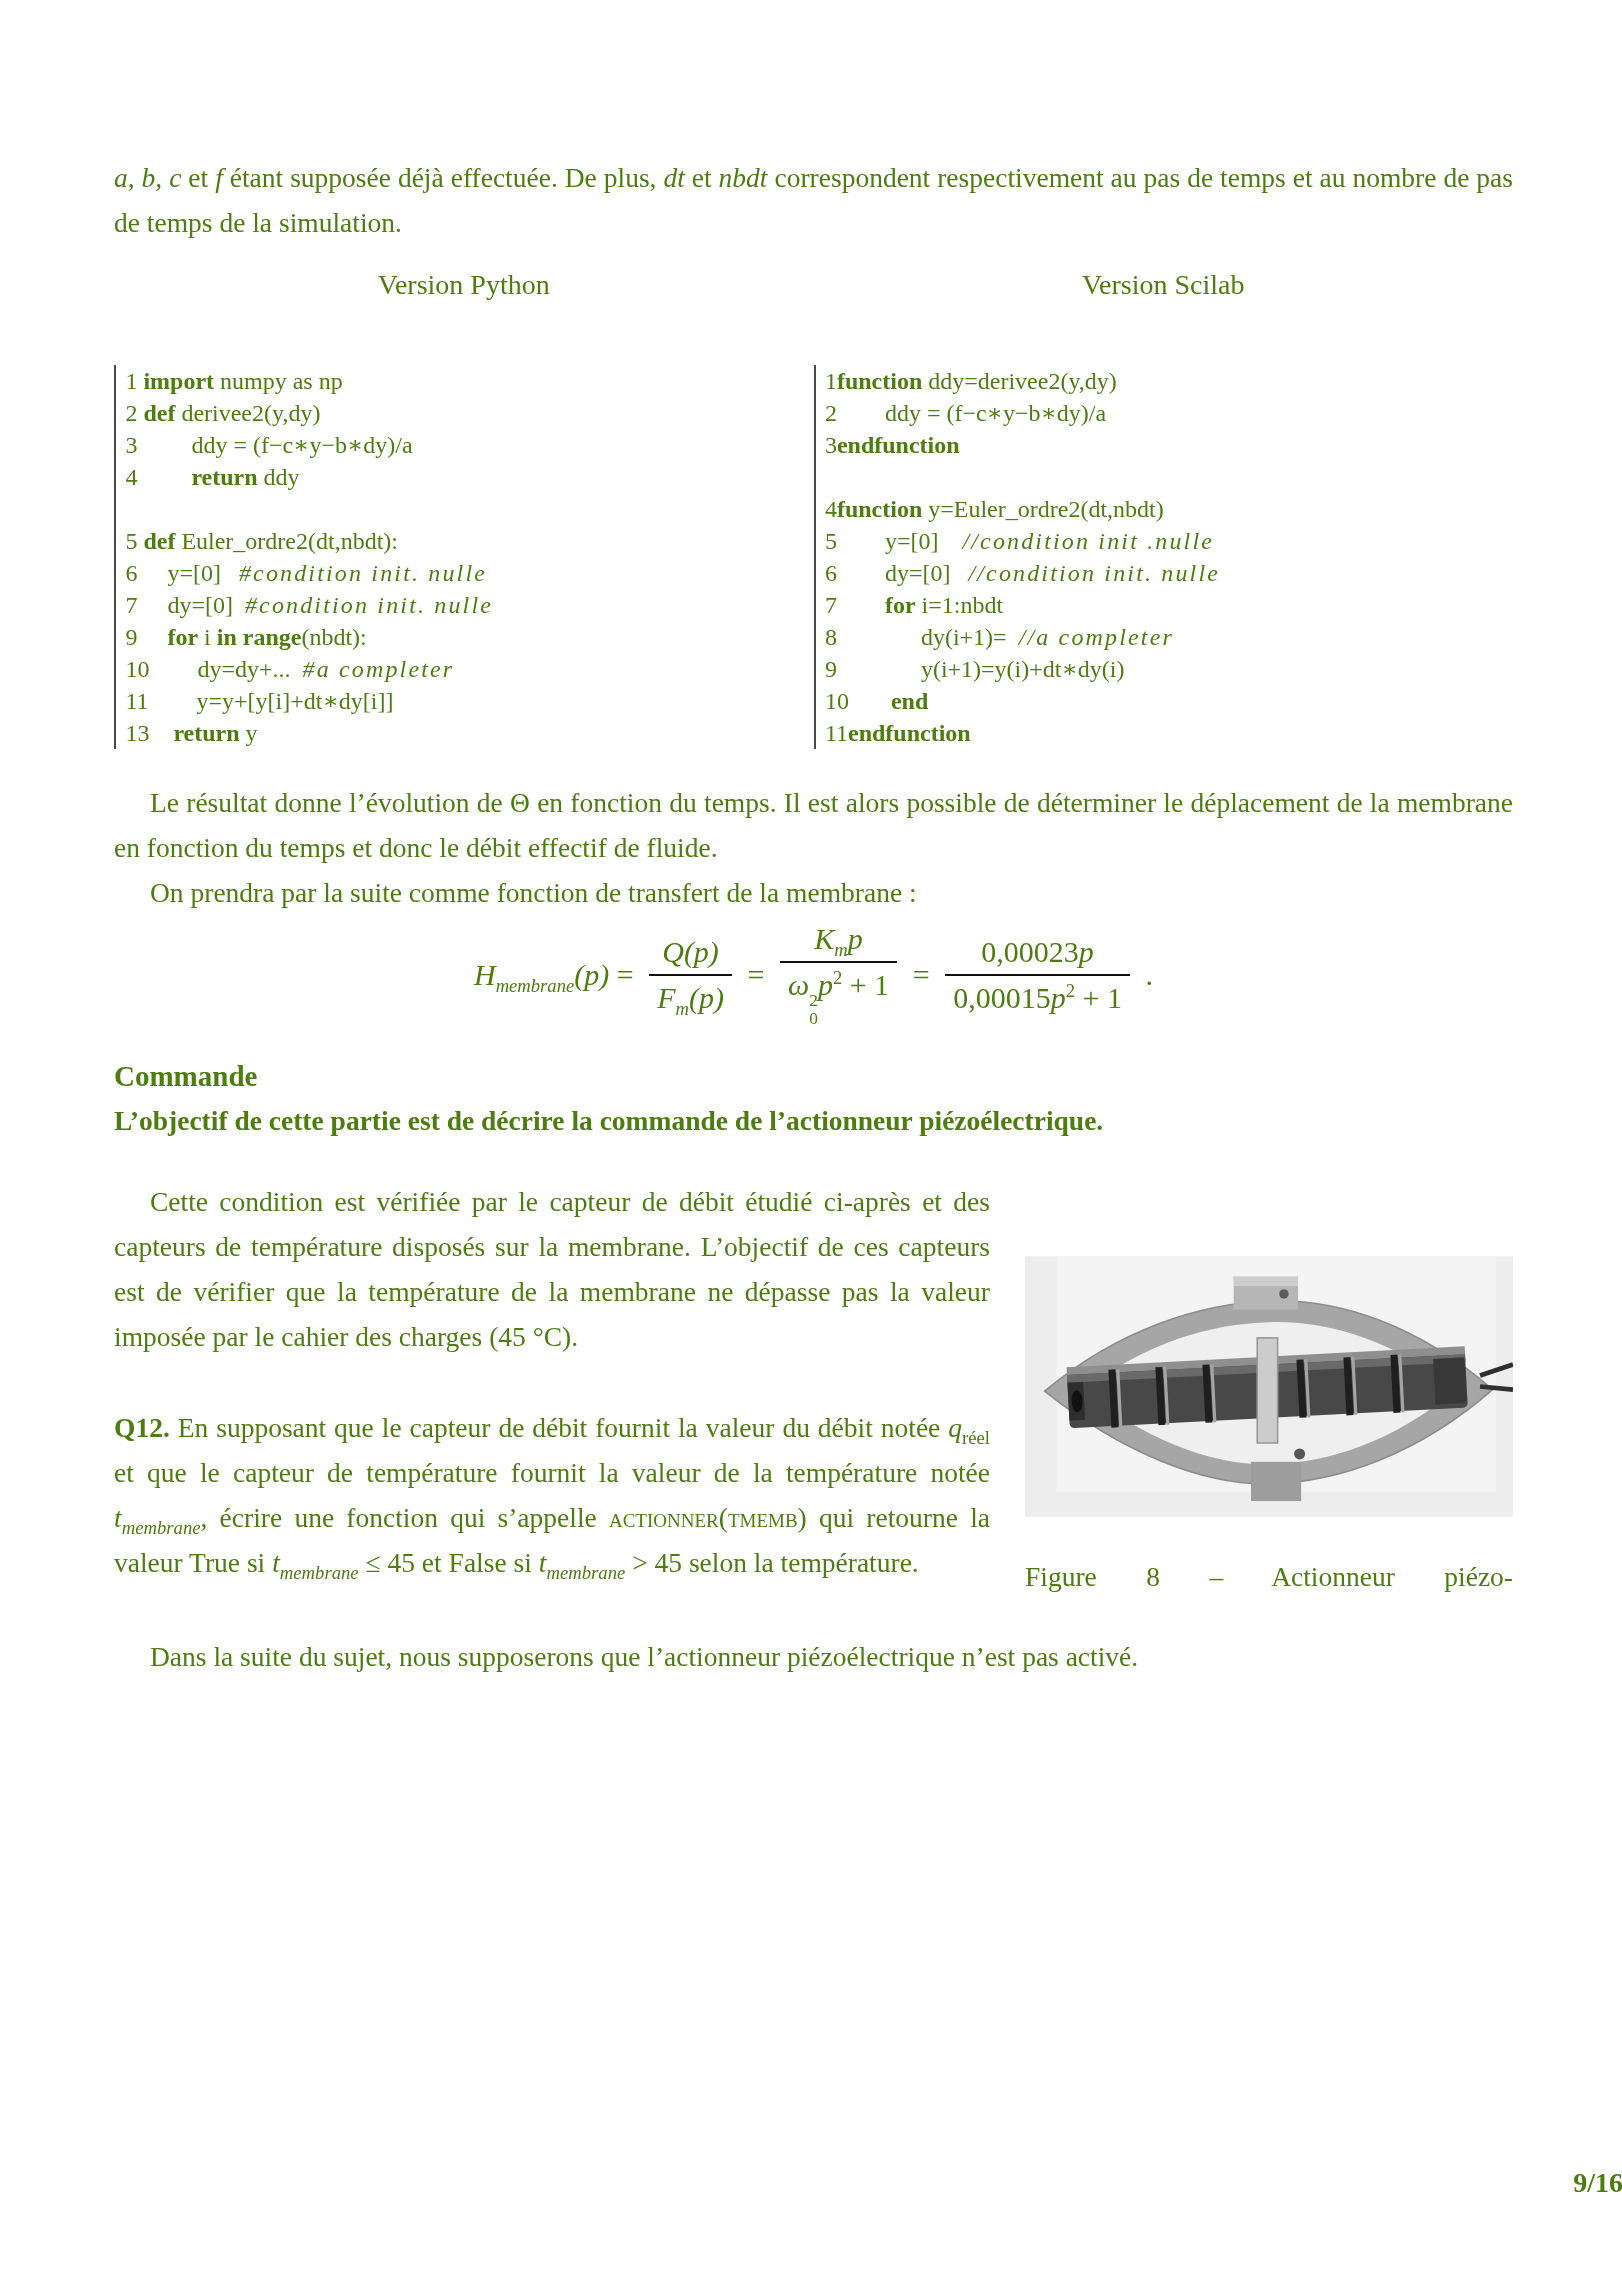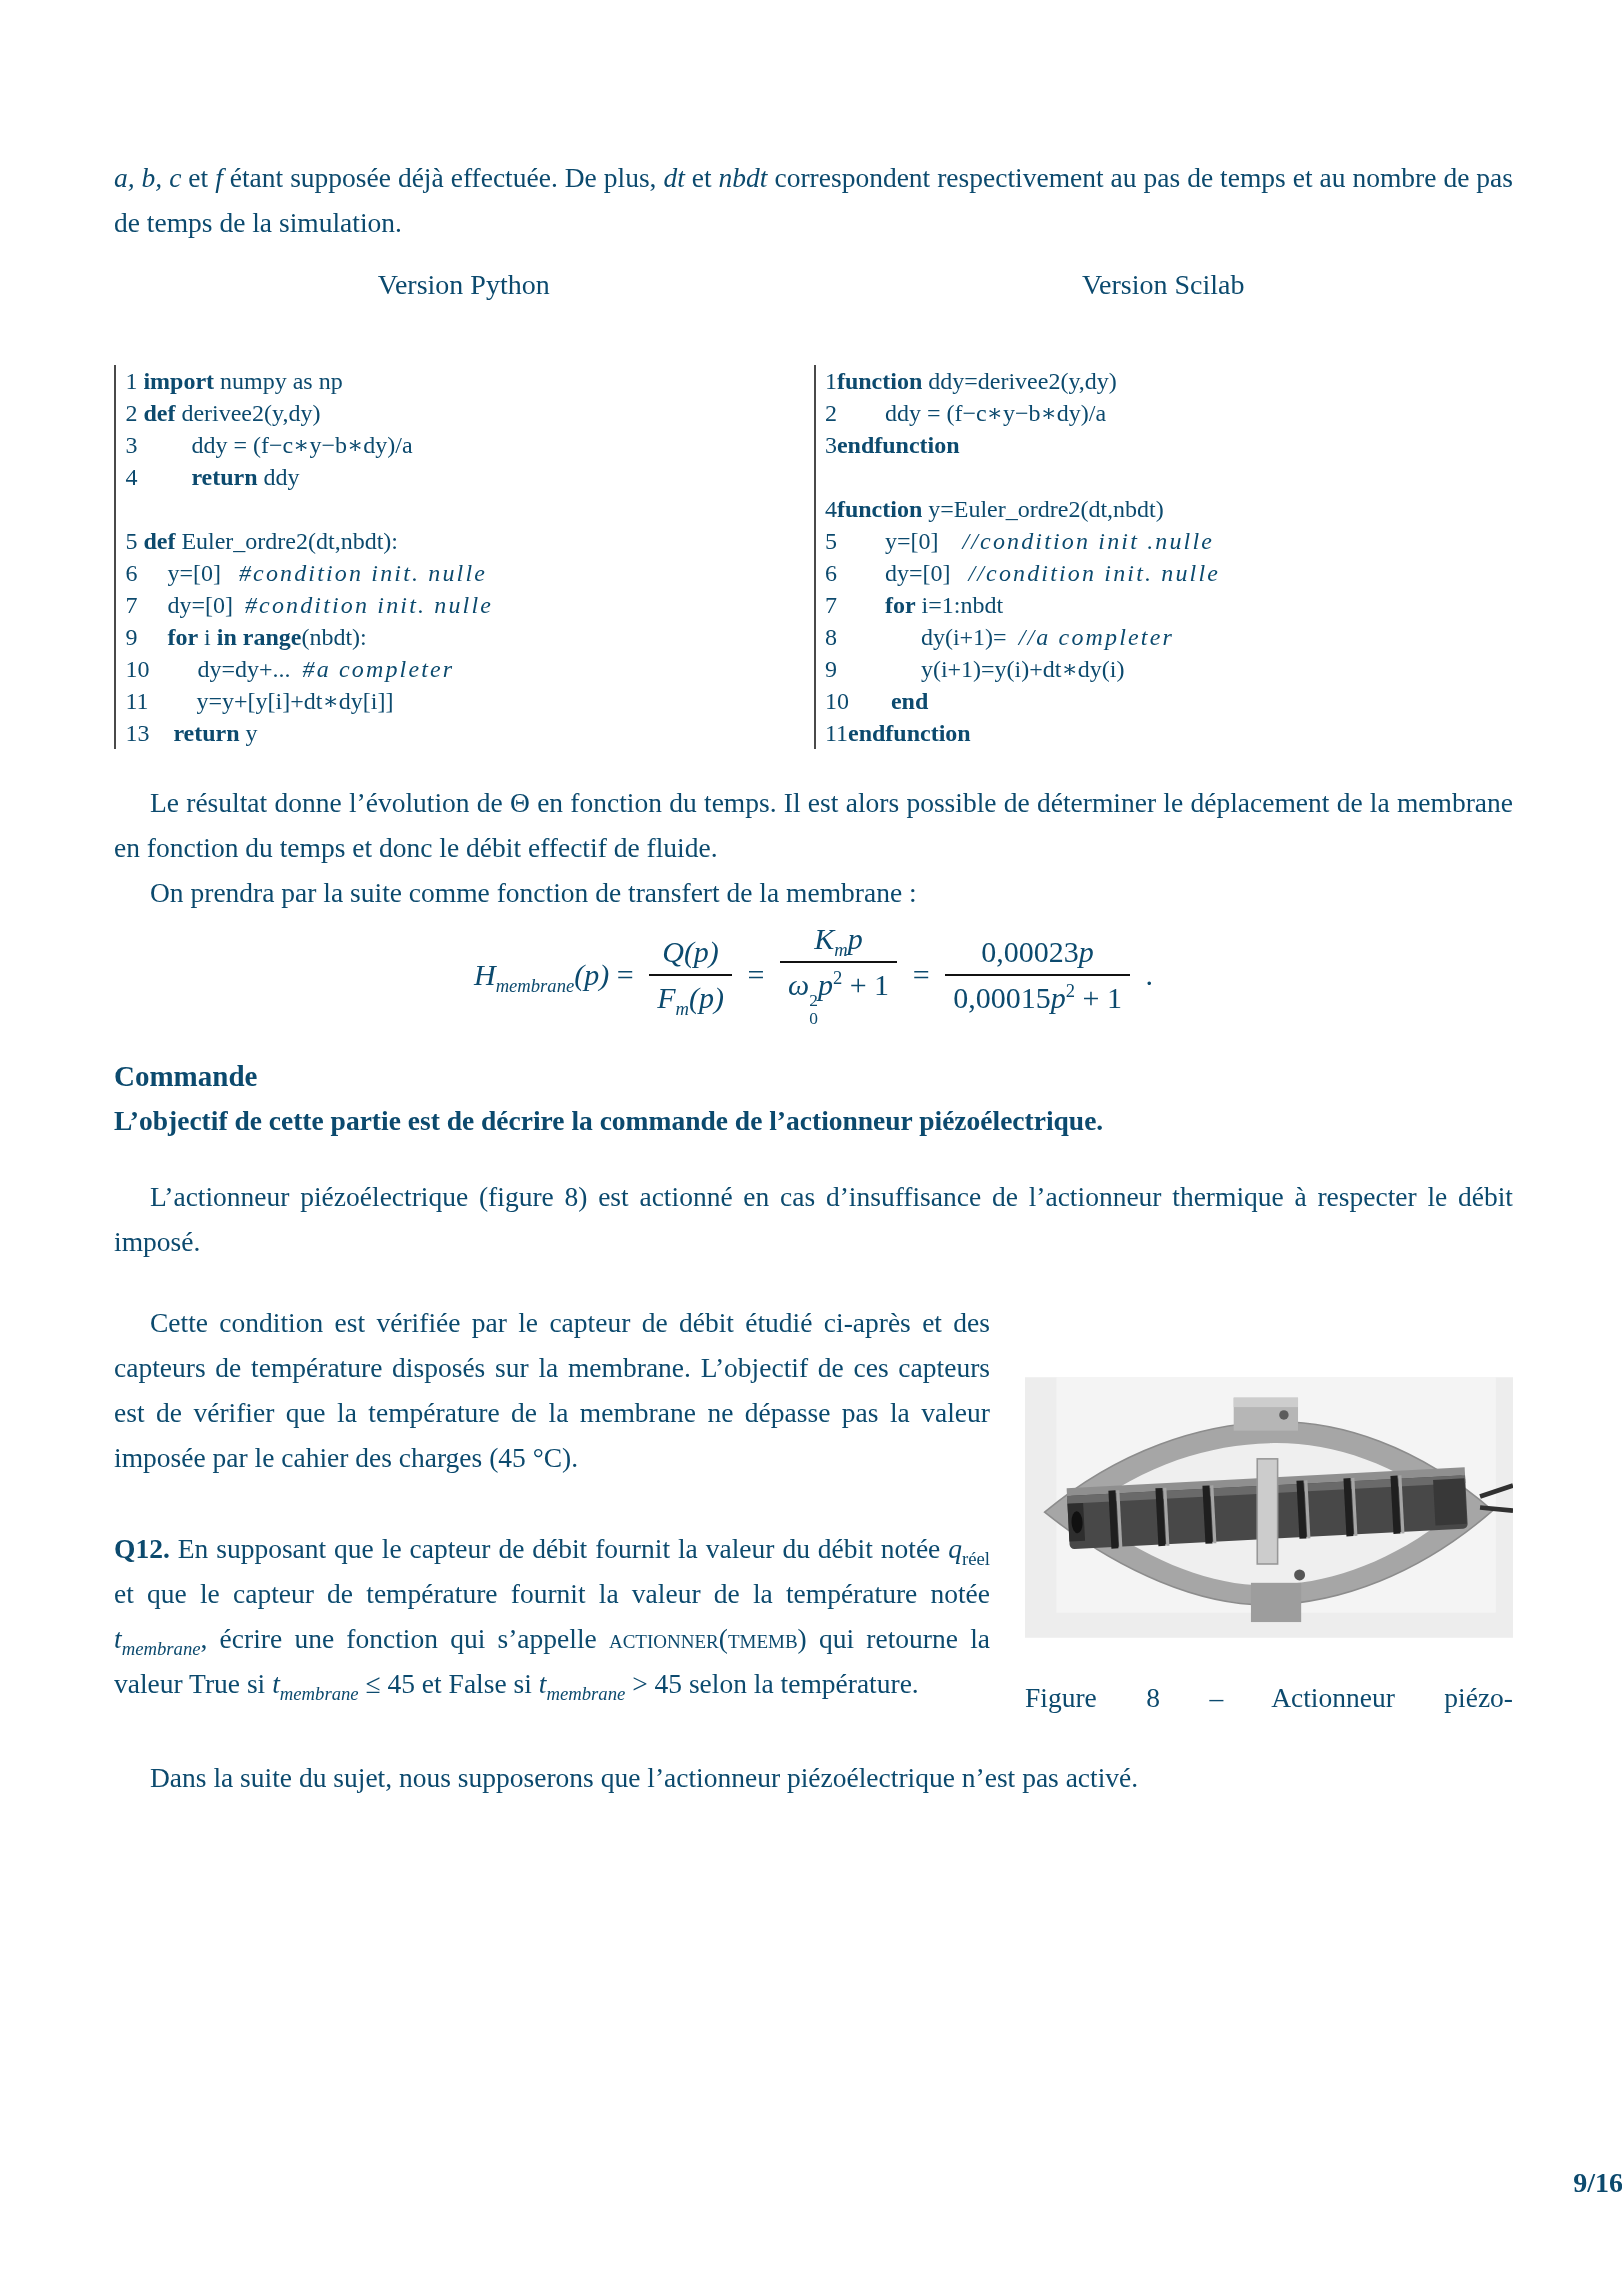--- a/index.html
+++ b/index.html
@@ -1,20 +1,20 @@
 <!DOCTYPE html>
 <html style="font-size:12.6px"><head>
 <meta charset="utf-8">
 <style>
   html,body{margin:0;padding:0;background:#ffffff;}
   .page{
     position:relative;
     width:1623px;height:2295px;
     background:#ffffff;
-    color:#0c4a6e;
+    color:#4d7c0f;
     font-family:"Liberation Serif","DejaVu Serif",serif;
     overflow:hidden;
   }
   .content{margin:0 110px 0 114px;}
   p{margin:0;}
   .body-text{
     font-size:27.5px;line-height:45px;text-align:justify;
   }
   .indent{text-indent:36px;}
   
@@ -116,21 +116,20 @@
         <span class="num"><span>0,00023</span><span class="fvar">p</span></span>
         <span class="den"><span>0,00015</span><span class="fvar">p</span><span class="fsup">2</span><span> + 1</span></span>
       </span>
       <span>.</span>
     </div>
 
 
     <div class="obj-head">Commande</div>
     <p class="body-text obj-body">L’objectif de cette partie est de décrire la commande de l’actionneur piézoélec­trique.</p>
 
-    <p class="body-text indent after-q">L’actionneur piézoélectrique (figure 8) est actionné en cas d’insuffisance de l’actionneur thermique à respecter le débit imposé.</p>
 
     <div class="twocol">
       <div class="col-left">
         <p class="body-text indent">Cette condition est vérifiée par le capteur de débit étudié ci-après et des capteurs de température disposés sur la mem­brane. L’objectif de ces capteurs est de vérifier que la tempé­rature de la membrane ne dépasse pas la valeur imposée par le cahier des charges (45 °C).</p>
         <p class="body-text question"><span class="q-label">Q12.</span><span><span class="t-p"> En supposant que le capteur de débit fournit la valeur du débit notée </span><span class="t-i">q</span><span class="t-sub">réel</span><span class="t-p"> et que le capteur de température fournit la valeur de la température notée </span><span class="t-i">t</span><span class="t-isub">membrane</span><span class="t-p">, écrire une fonc­tion qui s’appelle </span><span class="t-sc">actionner</span><span class="t-p">(</span><span class="t-sc">tmemb</span><span class="t-p">) qui retourne la valeur True si </span><span class="t-i">t</span><span class="t-isub">membrane</span><span class="t-p"> ≤ 45 et False si </span><span class="t-i">t</span><span class="t-isub">membrane</span><span class="t-p"> &gt; 45 selon la tem­pérature.</span></span></p>
       </div>
       <div class="col-right">
         <svg class="fig-photo" viewBox="0 0 622 332" xmlns="http://www.w3.org/2000/svg">
           <rect x="0" y="0" width="622" height="332" fill="#ededed"></rect>
           <rect x="40" y="0" width="560" height="300" fill="#f4f4f4"></rect>

